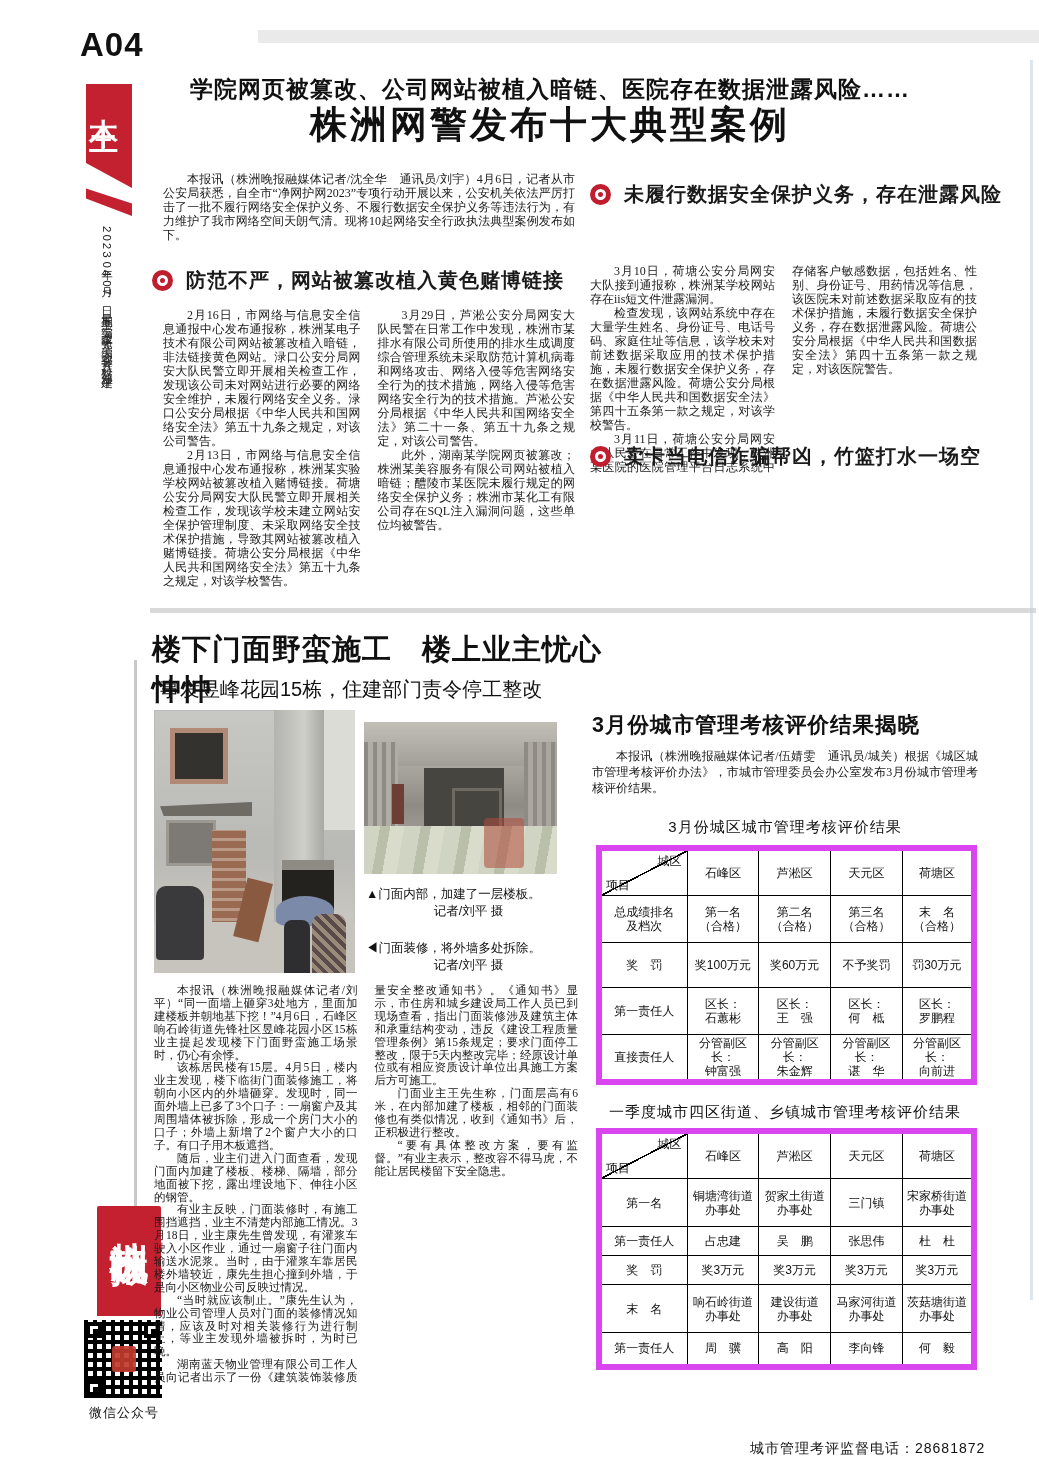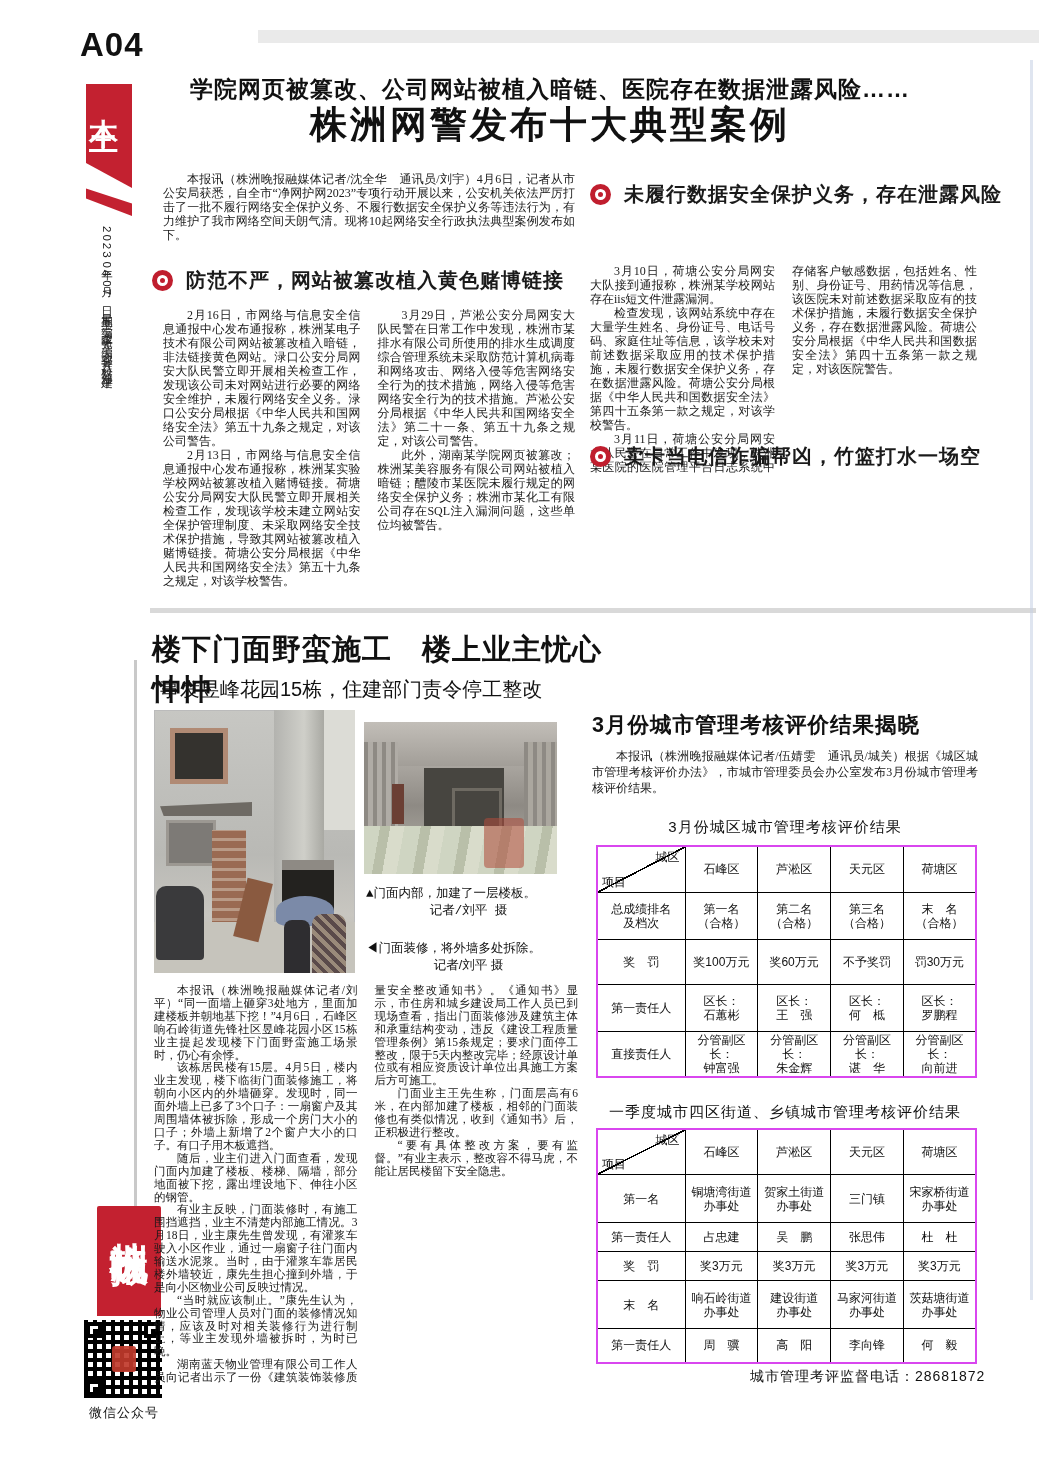--- a/index.html
+++ b/index.html
@@ -57,40 +57,40 @@
   
   .c-headline{left:152px;top:630px;width:470px;font-size:29px;font-weight:900;letter-spacing:1px;}
   .c-subhead{left:152px;top:676px;width:470px;font-size:20px;font-weight:500;margin-left:8px;}
   .c-cols{left:154px;top:984px;width:424px;height:408px;font-size:11.5px;line-height:12.9px;}
 
   .photo{box-shadow:0 0 0 1px #bbb inset;overflow:hidden;}
   .photo1{left:154px;top:710px;width:201px;height:263px;background:linear-gradient(180deg,#c7c7c3 0%,#b9b9b5 55%,#c8c6c0 78%,#b5b3ad 100%);}
   .photo2{left:364px;top:722px;width:193px;height:152px;background:linear-gradient(180deg,#b8b4ae 0%,#a8a49e 30%,#8e8a84 55%,#b9b7ae 100%);}
   .caption{width:205px;font-size:12.5px;line-height:17px;color:#111;}
   .caption .credit{display:block;text-align:center;}
-  .cap1{left:366px;top:886px;font-family:Liberation Mono, monospace;}
+  .cap1{left:366px;top:886px;}
   .cap2{left:366px;top:940px;}
 
   
   .r-headline{left:592px;top:710px;width:390px;font-size:21.5px;font-weight:900;letter-spacing:1px;}
   .r-intro{left:592px;top:748px;width:386px;height:52px;font-size:12px;line-height:16px;}
   .t-caption{width:386px;text-align:center;font-size:15px;font-weight:500;letter-spacing:1px;}
   .t1-caption{left:592px;top:818px;}
   .t2-caption{left:592px;top:1103px;text-align:center;}
 
   table.mgmt{border-collapse:collapse;table-layout:fixed;background:#fff;}
   table.mgmt td{border:1.5px solid #000;text-align:center;vertical-align:middle;
         font-size:12px;line-height:14px;white-space:pre-line;padding:1px;}
-  table.mgmt{border:2px solid #d946ef;}
+  table.mgmt{border:6px solid #d946ef;}
   .t1{left:596px;top:845px;width:381px;}
   .t2{left:596px;top:1128px;width:381px;}
   .diag{position:relative;background:linear-gradient(to bottom right,transparent calc(50% - 0.8px),#000 calc(50% - 0.8px),#000 calc(50% + 0.8px),transparent calc(50% + 0.8px));}
   .diag .c-top{position:absolute;right:5px;top:3px;font-size:12px;}
   .diag .c-bot{position:absolute;left:4px;bottom:3px;font-size:12px;}
-  .hotline{left:750px;top:1368px;font-size:14px;letter-spacing:1px;}
+  .hotline{left:750px;top:1440px;font-size:14px;letter-spacing:1px;}
 
   
   .shape{position:absolute;}
 </style>
 </head>
 <body>
 
 <div class="page">
 
   <div class="abs page-no">A04</div>

